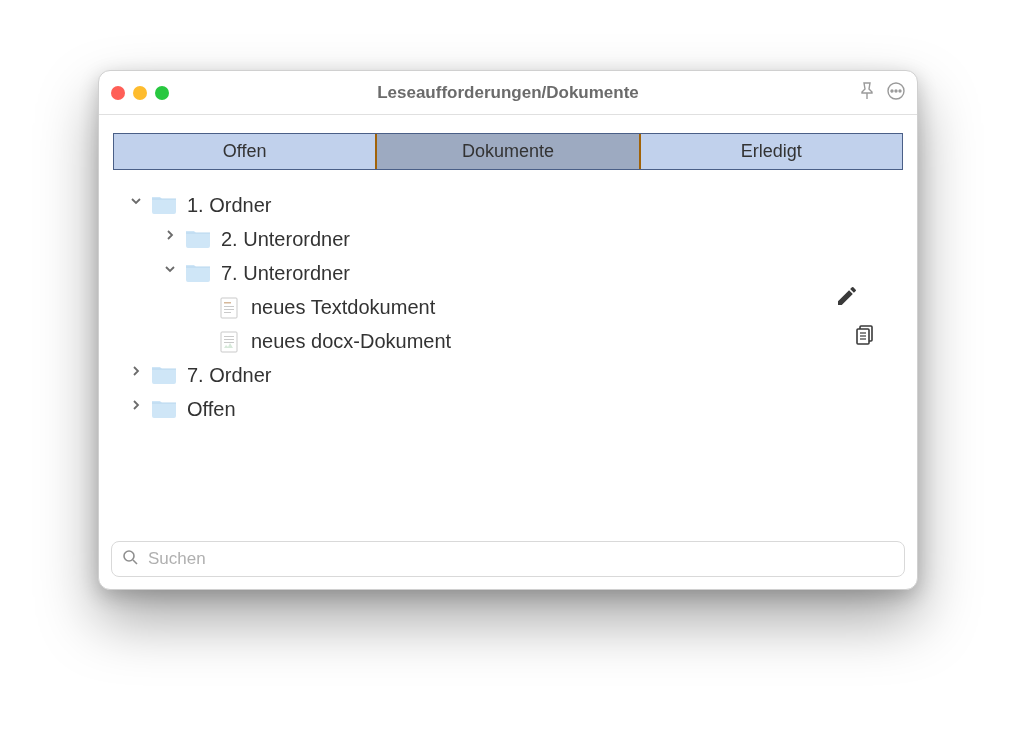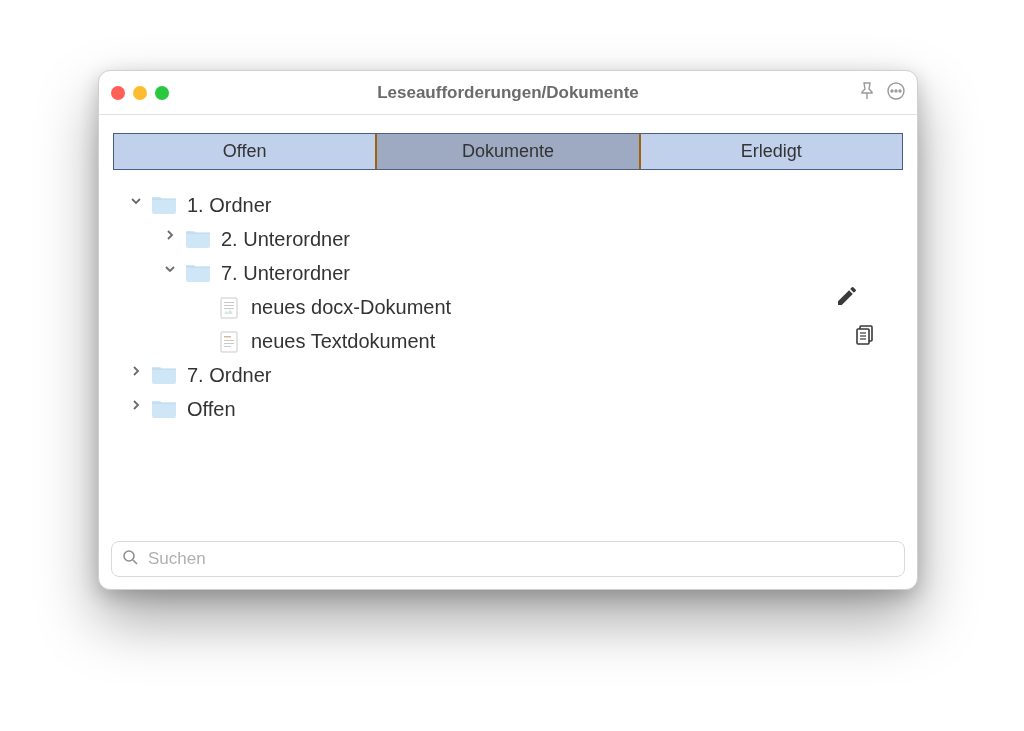--- a/index.html
+++ b/index.html
@@ -170,43 +170,43 @@
       <span class="label">7. Unterordner</span>
     </div>
 
     <div class="row">
       <span class="gap"></span>
         <span class="gap"></span>
         <span class="chev"></span>
       <span class="file-icon">
         <svg width="18" height="22" viewBox="0 0 18 22">
             <rect x="1" y="1" width="16" height="20" rx="1" fill="#fff" stroke="#c9c9c9"></rect>
-            <rect x="4" y="5" width="10" height="1" fill="#c9c9c9"></rect>
-            <rect x="4" y="8" width="10" height="1" fill="#c9c9c9"></rect>
-            <rect x="4" y="11" width="10" height="1" fill="#c9c9c9"></rect>
-            <path d="M4 17l2-3 2 2 2-4 3 5z" fill="#d7e9da"></path>
-          </svg>
-      </span>
-      <span class="label">neues docx-Dokument</span>
+            <rect x="4" y="5" width="7" height="1.5" fill="#d6b89a"></rect>
+            <rect x="4" y="9" width="10" height="1" fill="#c9c9c9"></rect>
+            <rect x="4" y="12" width="10" height="1" fill="#c9c9c9"></rect>
+            <rect x="4" y="15" width="7" height="1" fill="#c9c9c9"></rect>
+          </svg>
+      </span>
+      <span class="label">neues Textdokument</span>
     </div>
 
     <div class="row">
       <span class="gap"></span>
         <span class="gap"></span>
         <span class="chev"></span>
       <span class="file-icon">
         <svg width="18" height="22" viewBox="0 0 18 22">
             <rect x="1" y="1" width="16" height="20" rx="1" fill="#fff" stroke="#c9c9c9"></rect>
-            <rect x="4" y="5" width="7" height="1.5" fill="#d6b89a"></rect>
-            <rect x="4" y="9" width="10" height="1" fill="#c9c9c9"></rect>
-            <rect x="4" y="12" width="10" height="1" fill="#c9c9c9"></rect>
-            <rect x="4" y="15" width="7" height="1" fill="#c9c9c9"></rect>
-          </svg>
-      </span>
-      <span class="label">neues Textdokument</span>
+            <rect x="4" y="5" width="10" height="1" fill="#c9c9c9"></rect>
+            <rect x="4" y="8" width="10" height="1" fill="#c9c9c9"></rect>
+            <rect x="4" y="11" width="10" height="1" fill="#c9c9c9"></rect>
+            <path d="M4 17l2-3 2 2 2-4 3 5z" fill="#d7e9da"></path>
+          </svg>
+      </span>
+      <span class="label">neues docx-Dokument</span>
     </div>
 
     <div class="row">
       <span class="chev">
         <svg width="12" height="12" viewBox="0 0 12 12">
             <path d="M4 2l4 4-4 4" fill="none" stroke="#6b6b6b" stroke-width="1.8"></path>
           </svg>
       </span>
       <span class="folder-icon">
         <svg width="26" height="20" viewBox="0 0 26 20">

